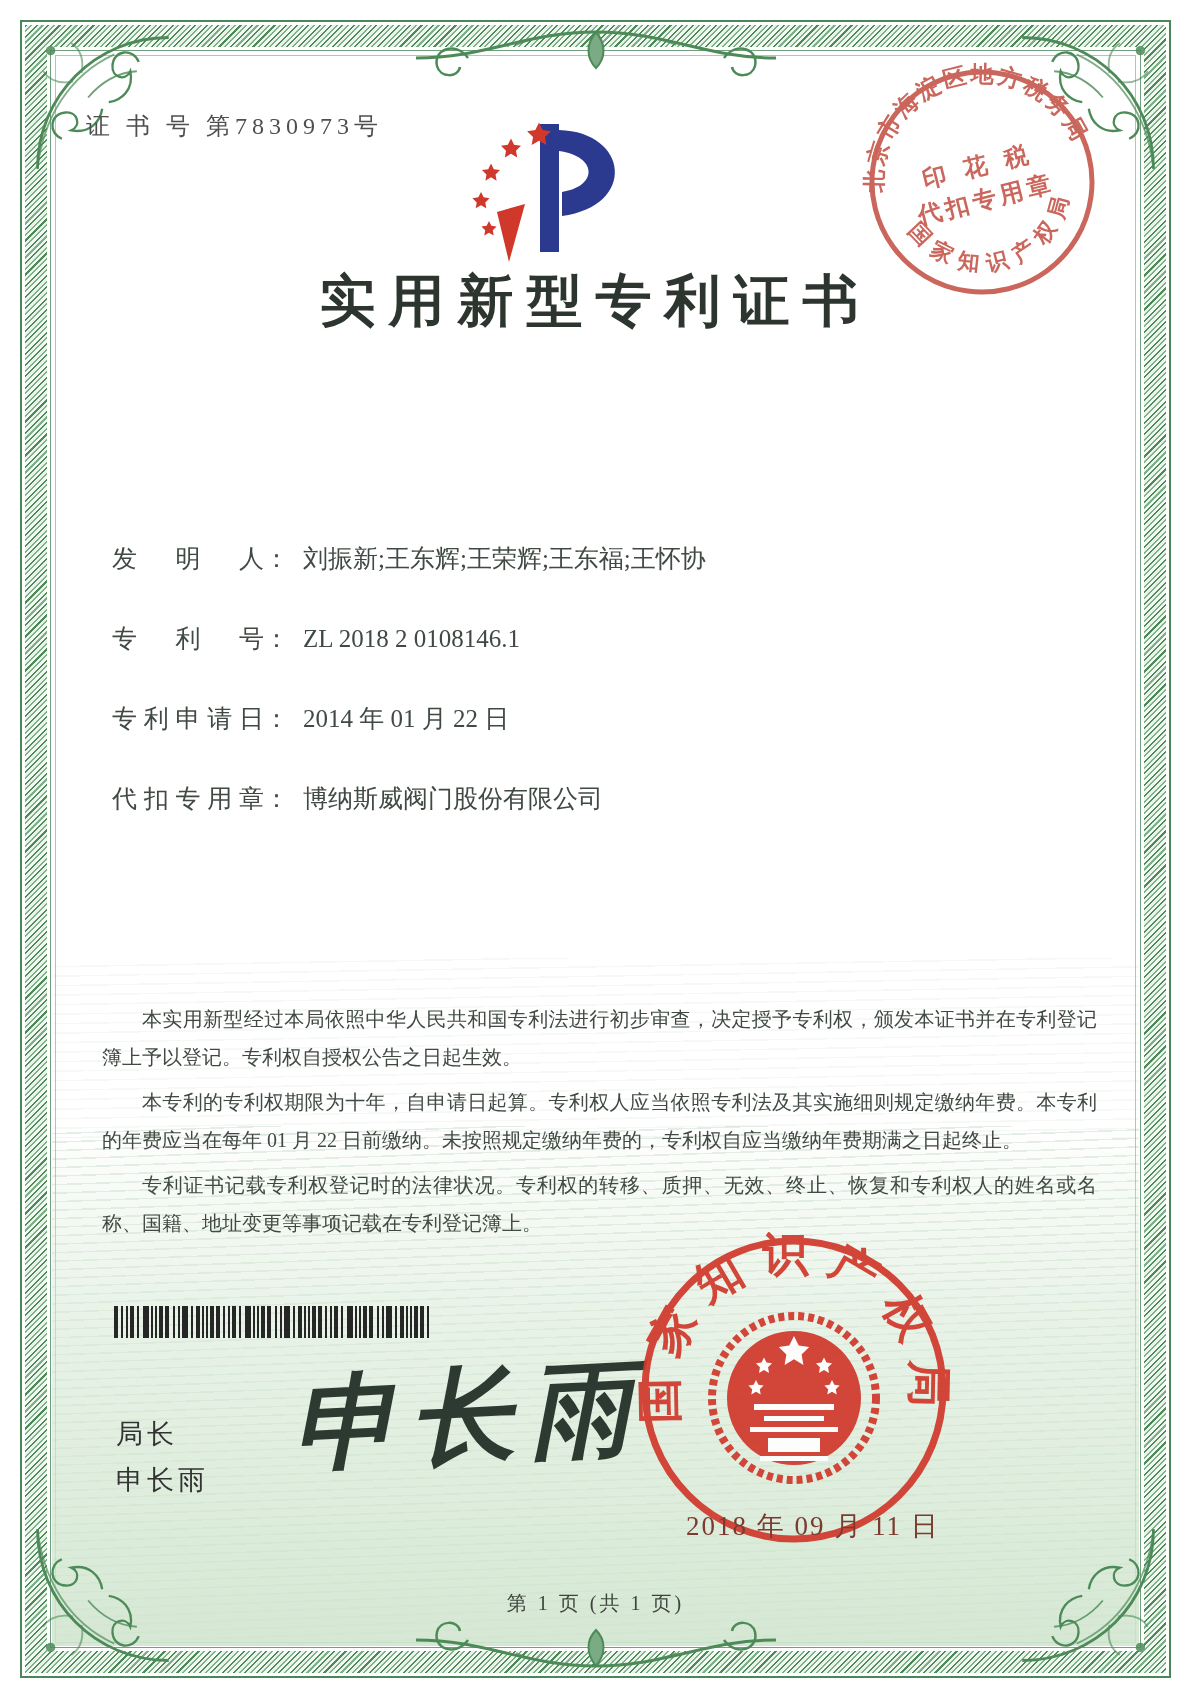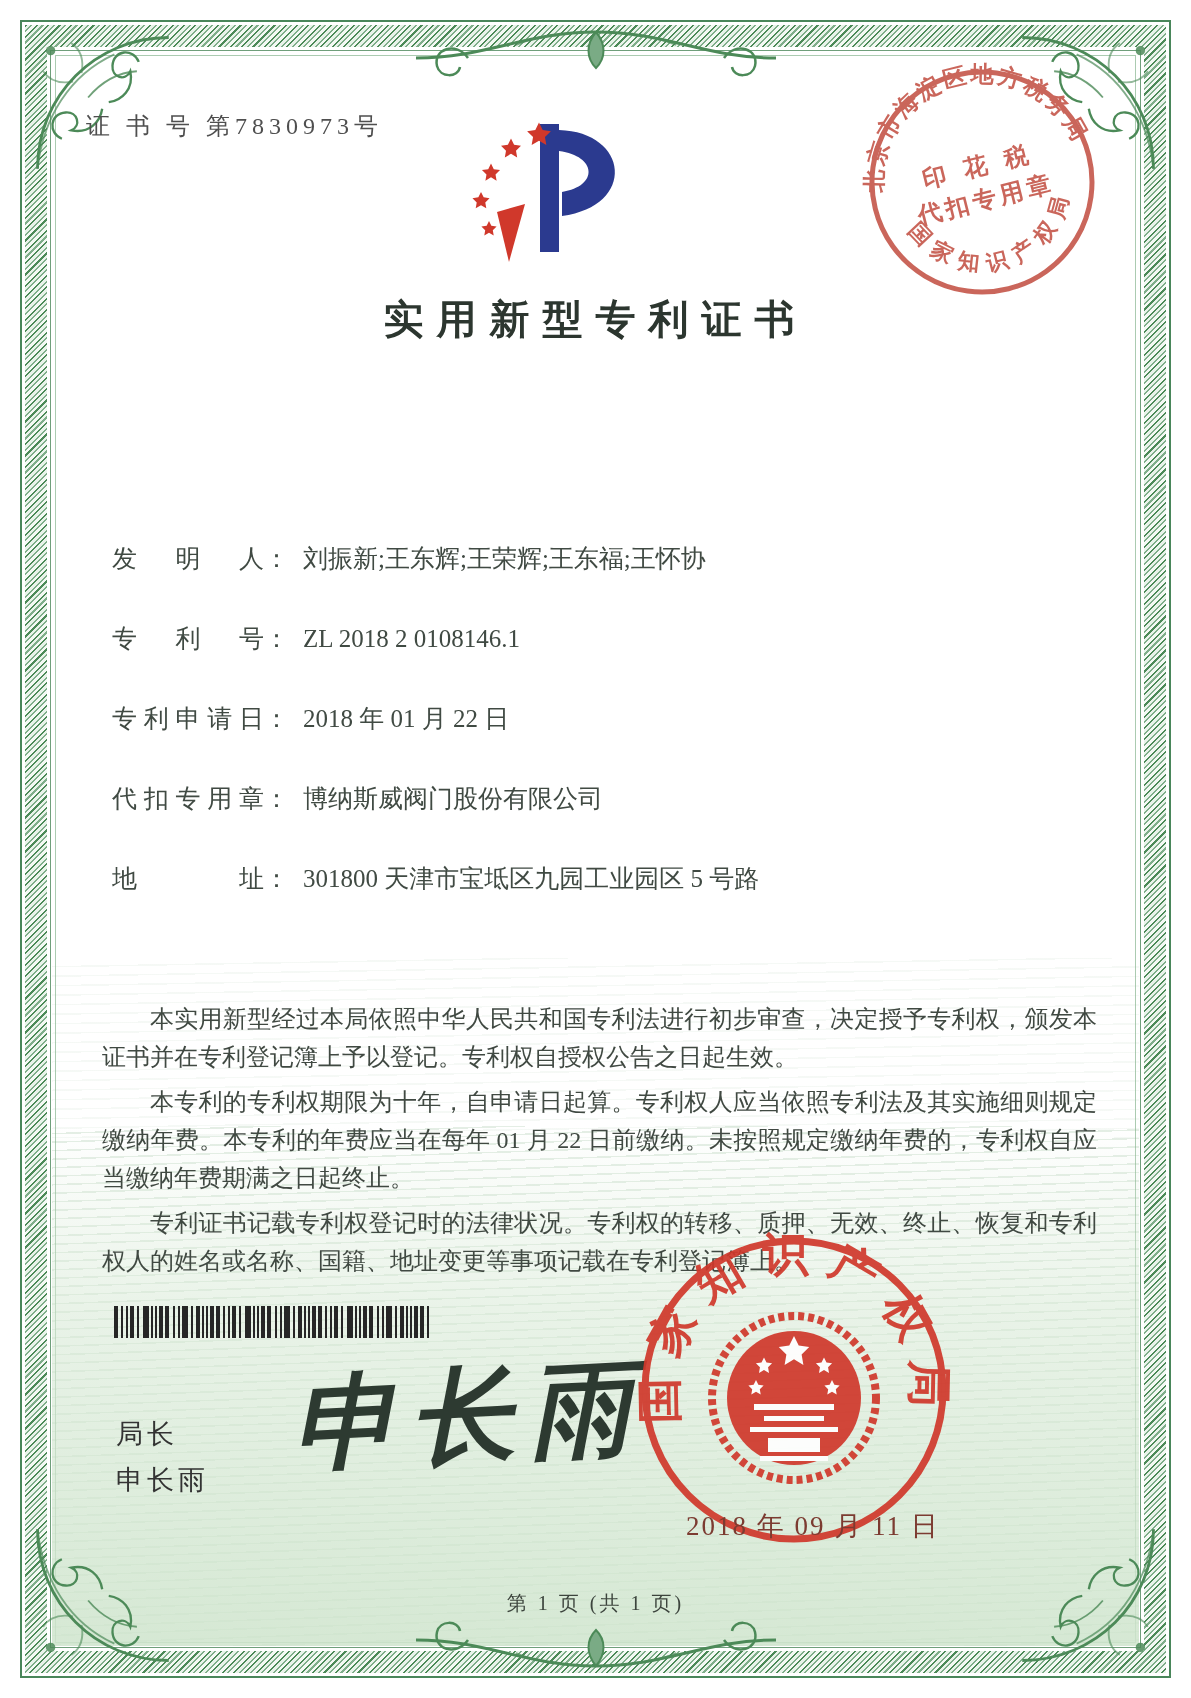--- a/index.html
+++ b/index.html
@@ -25,28 +25,28 @@
   
   .waves{position:absolute;left:52px;right:52px;bottom:52px;height:520px;z-index:0;
      background:
        linear-gradient(180deg, rgba(223,238,221,0) 0%, rgba(215,233,213,.55) 35%, rgba(206,228,204,.85) 100%),
        repeating-linear-gradient(178deg, rgba(255,255,255,0) 0 7px, rgba(120,170,125,.20) 7px 8.5px);}
   .waves2{position:absolute;left:52px;right:52px;bottom:560px;height:180px;z-index:0;
      background:repeating-linear-gradient(179deg, rgba(255,255,255,0) 0 8px, rgba(130,175,135,.08) 8px 9.5px);}
 
   
   .cert-no{position:absolute;left:86px;top:110px;font-size:24px;letter-spacing:5px;color:#4f4f4f;z-index:3;}
-  .title{position:absolute;left:0;width:100%;top:292px;text-align:center;font-size:40px;font-weight:700;
+  .title{position:absolute;left:0;width:100%;top:264px;text-align:center;font-size:56px;font-weight:700;
          letter-spacing:13px;color:#2c362f;z-index:3;}
   .frow{position:absolute;left:112px;right:90px;font-size:25px;color:#404a43;z-index:3;white-space:nowrap;}
   .flabel{display:inline-block;width:152px;text-align:justify;text-align-last:justify;vertical-align:bottom;}
   .colon{margin-right:14px;}
   .grant-no{position:absolute;left:578px;top:0;}
   .paras{position:absolute;left:102px;right:94px;top:1000px;z-index:3;}
-  .paras p{margin:0 0 7px 0;text-indent:2em;font-size:24px;line-height:38px;text-align:justify;color:#404942;}
+  .paras p{margin:0 0 7px 0;text-indent:2em;font-size:20px;line-height:38px;text-align:justify;color:#404942;}
 
   .barcode{position:absolute;left:114px;top:1306px;width:330px;height:32px;z-index:3;font-size:0;}
   .barcode i{display:inline-block;height:100%;background:#262626;}
 
   .officer-title{position:absolute;left:116px;top:1416px;font-size:27px;color:#333;z-index:3;letter-spacing:4px;}
   .officer-name{position:absolute;left:116px;top:1462px;font-size:27px;color:#333;z-index:3;letter-spacing:4px;}
   .signature{position:absolute;left:292px;top:1348px;font-size:104px;font-style:italic;font-weight:700;
              letter-spacing:14px;color:#2d3a31;transform:rotate(-3deg);z-index:4;white-space:nowrap;}
 
   .seal-svg{position:absolute;left:636px;top:1232px;z-index:5;opacity:.92;}
@@ -142,27 +142,24 @@
 
   <div class="title">实用新型专利证书</div>
 
   <div class="frow" style="top:542px">
     <span class="flabel">发明人</span><span class="colon">：</span><span class="fval">刘振新;王东辉;王荣辉;王东福;王怀协</span>
   </div>
   <div class="frow" style="top:622px">
     <span class="flabel">专利号</span><span class="colon">：</span><span class="fval">ZL 2018 2 0108146.1</span>
   </div>
   <div class="frow" style="top:702px">
-    <span class="flabel">专利申请日</span><span class="colon">：</span><span class="fval">2018 年 01 月 22 日</span>
+    <span class="flabel">专利申请日</span><span class="colon">：</span><span class="fval">2014 年 01 月 22 日</span>
   </div>
   <div class="frow" style="top:782px">
     <span class="flabel">代扣专用章</span><span class="colon">：</span><span class="fval">博纳斯威阀门股份有限公司</span>
-  </div>
-  <div class="frow" style="top:862px">
-    <span class="flabel">地址</span><span class="colon">：</span><span class="fval">301800 天津市宝坻区九园工业园区 5 号路</span>
   </div>
 
   <div class="paras">
     <p>本实用新型经过本局依照中华人民共和国专利法进行初步审查，决定授予专利权，颁发本证书并在专利登记簿上予以登记。专利权自授权公告之日起生效。</p>
     <p>本专利的专利权期限为十年，自申请日起算。专利权人应当依照专利法及其实施细则规定缴纳年费。本专利的年费应当在每年 01 月 22 日前缴纳。未按照规定缴纳年费的，专利权自应当缴纳年费期满之日起终止。</p>
     <p>专利证书记载专利权登记时的法律状况。专利权的转移、质押、无效、终止、恢复和专利权人的姓名或名称、国籍、地址变更等事项记载在专利登记簿上。</p>
   </div>
 
   <div class="barcode"><i style="width:4px;margin-right:3px"></i><i style="width:2px;margin-right:3px"></i><i style="width:2px;margin-right:2px"></i><i style="width:4px;margin-right:3px"></i><i style="width:2px;margin-right:4px"></i><i style="width:6px;margin-right:2px"></i><i style="width:2px;margin-right:2px"></i><i style="width:2px;margin-right:2px"></i><i style="width:4px;margin-right:2px"></i><i style="width:4px;margin-right:4px"></i><i style="width:2px;margin-right:3px"></i><i style="width:2px;margin-right:2px"></i><i style="width:6px;margin-right:3px"></i><i style="width:2px;margin-right:3px"></i><i style="width:4px;margin-right:2px"></i><i style="width:2px;margin-right:2px"></i><i style="width:2px;margin-right:2px"></i><i style="width:4px;margin-right:2px"></i><i style="width:4px;margin-right:3px"></i><i style="width:2px;margin-right:3px"></i><i style="width:2px;margin-right:2px"></i><i style="width:4px;margin-right:3px"></i><i style="width:2px;margin-right:4px"></i><i style="width:6px;margin-right:2px"></i><i style="width:2px;margin-right:2px"></i><i style="width:2px;margin-right:2px"></i><i style="width:4px;margin-right:2px"></i><i style="width:4px;margin-right:4px"></i><i style="width:2px;margin-right:3px"></i><i style="width:2px;margin-right:2px"></i><i style="width:6px;margin-right:3px"></i><i style="width:2px;margin-right:3px"></i><i style="width:4px;margin-right:2px"></i><i style="width:2px;margin-right:2px"></i><i style="width:2px;margin-right:2px"></i><i style="width:4px;margin-right:2px"></i><i style="width:4px;margin-right:3px"></i><i style="width:2px;margin-right:3px"></i><i style="width:2px;margin-right:2px"></i><i style="width:4px;margin-right:3px"></i><i style="width:2px;margin-right:4px"></i><i style="width:6px;margin-right:2px"></i><i style="width:2px;margin-right:2px"></i><i style="width:2px;margin-right:2px"></i><i style="width:4px;margin-right:2px"></i><i style="width:4px;margin-right:4px"></i><i style="width:2px;margin-right:3px"></i><i style="width:2px;margin-right:2px"></i><i style="width:6px;margin-right:3px"></i><i style="width:2px;margin-right:3px"></i><i style="width:4px;margin-right:2px"></i><i style="width:2px;margin-right:2px"></i><i style="width:2px;margin-right:2px"></i><i style="width:4px;margin-right:2px"></i><i style="width:4px;margin-right:3px"></i><i style="width:2px;margin-right:3px"></i></div>
 

